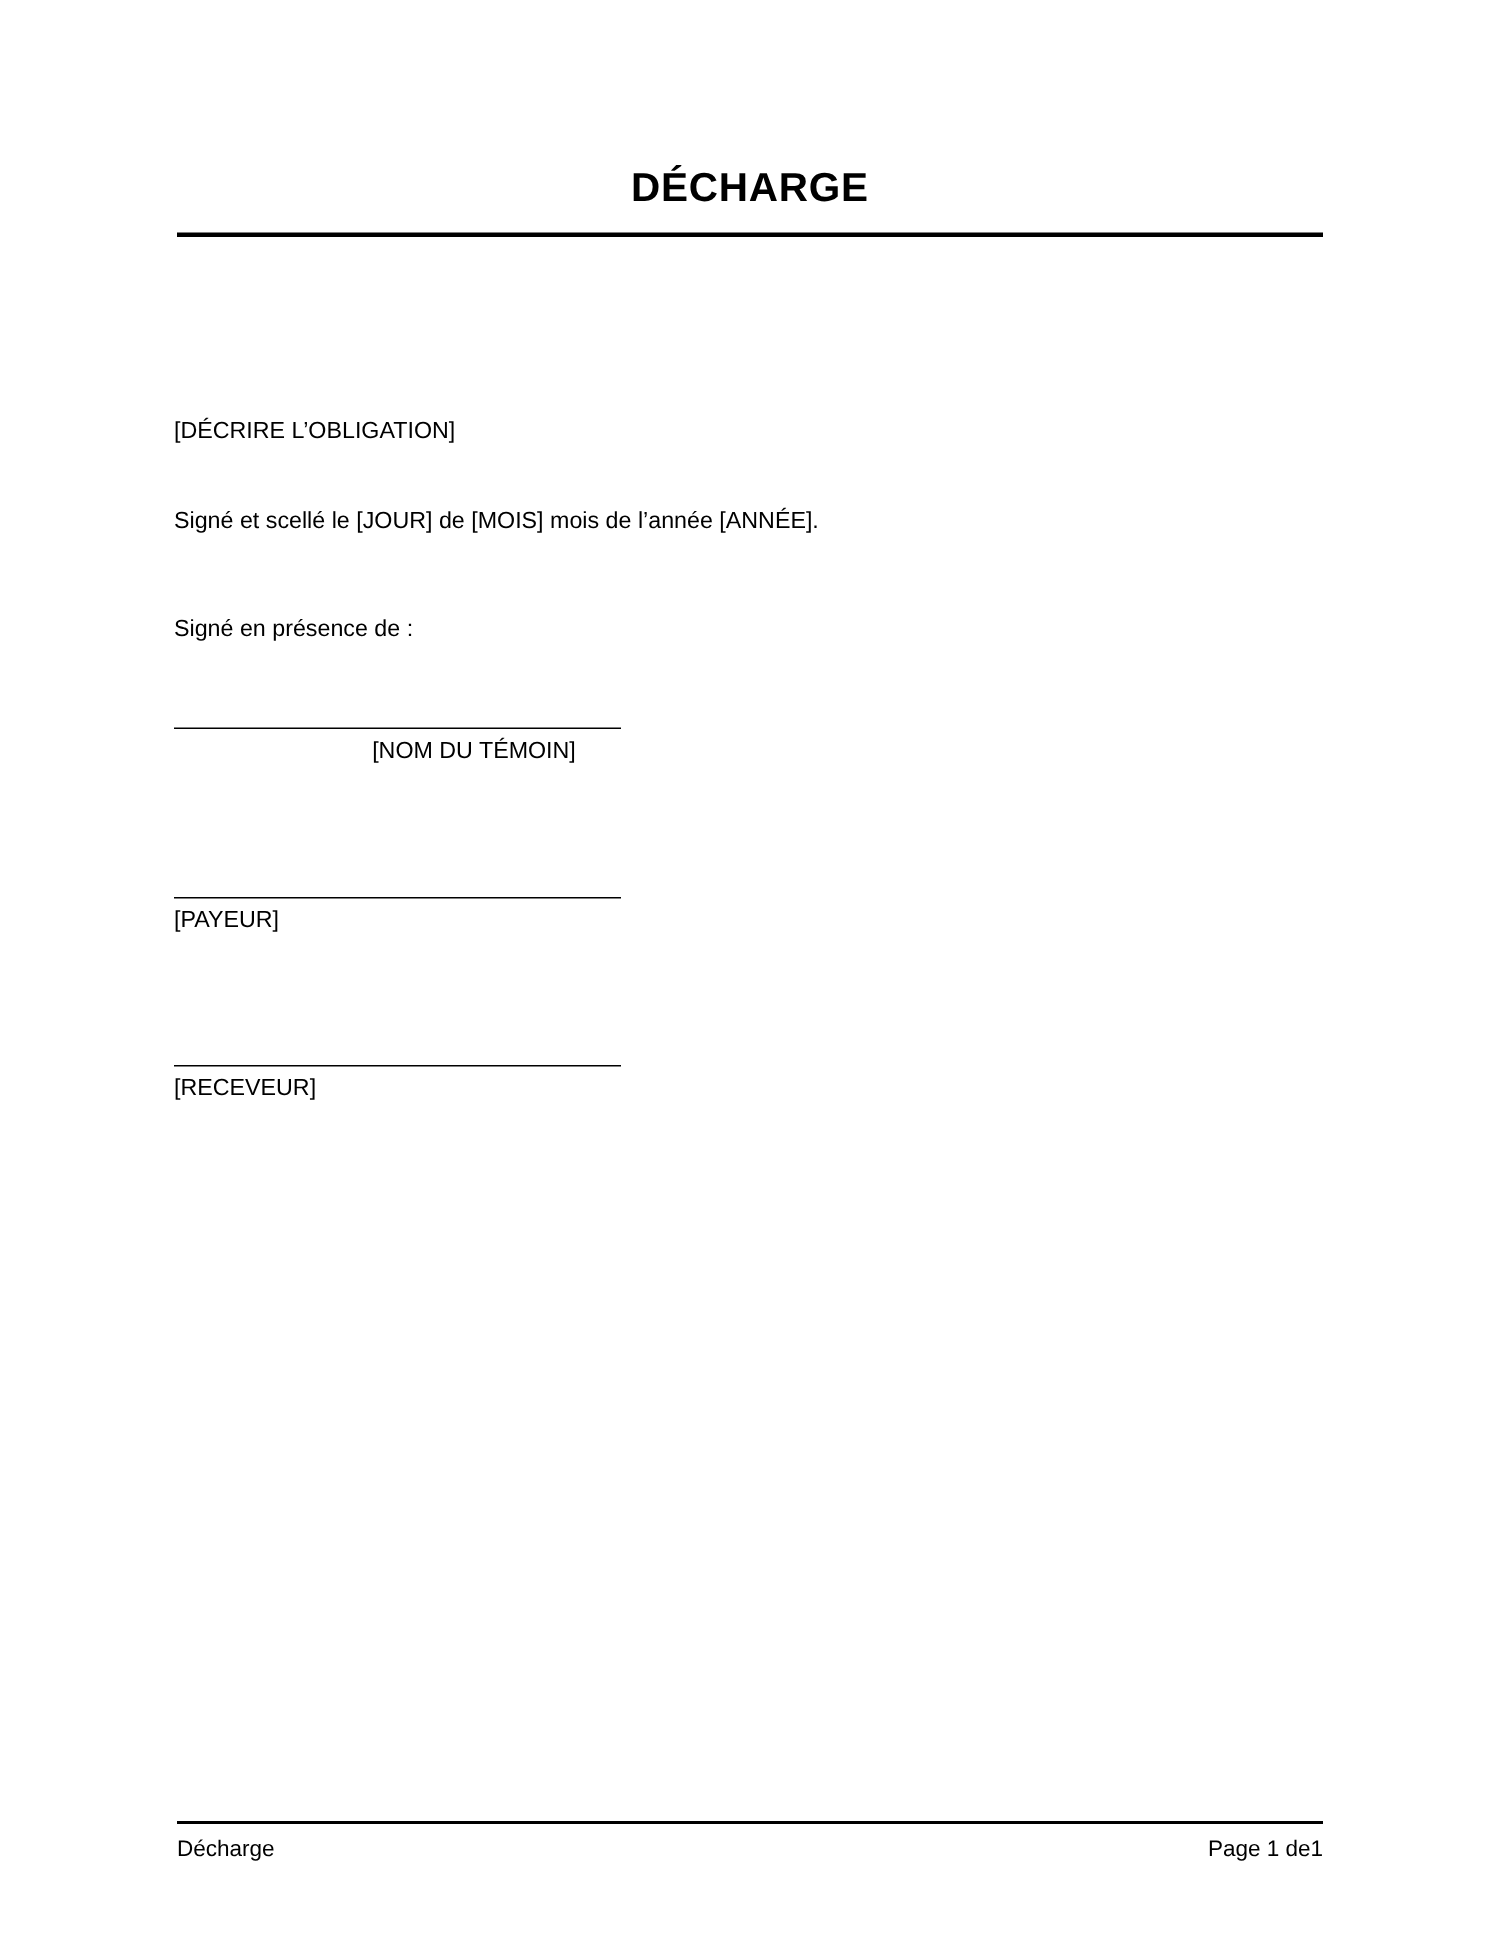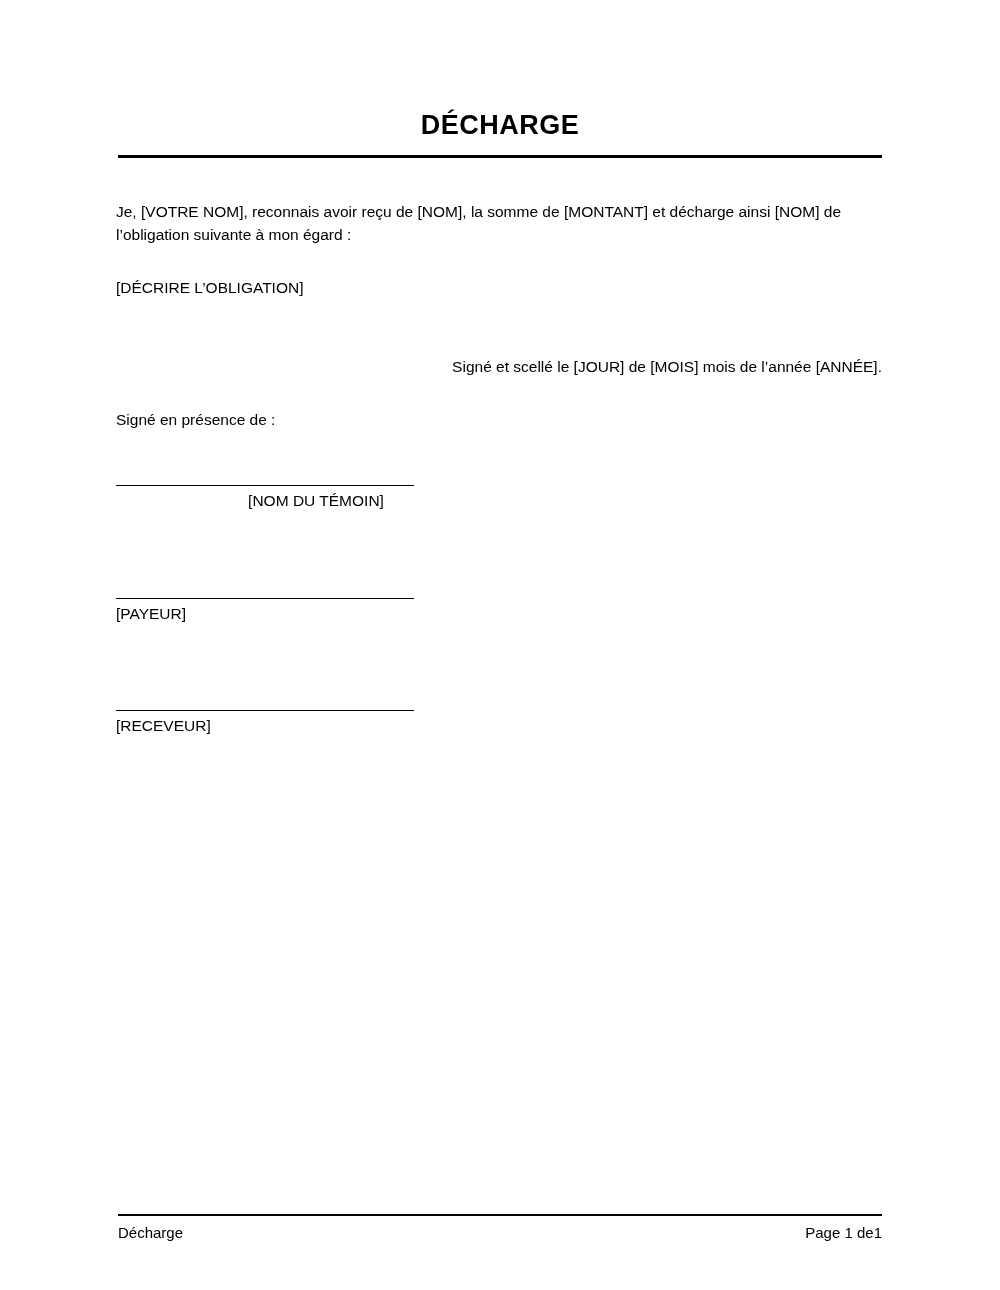--- a/index.html
+++ b/index.html
@@ -44,21 +44,21 @@
   }
   .body-block {
     position: absolute;
     left: 116px;
     width: 766px;
     font-size: 15.5px;
     line-height: 23px;
   }
   .p-intro { top: 200px; }
   .p-obligation { top: 276px; }
-  .p-signed { top: 355px; text-align: right; }
+  .p-signed { top: 336px; }
   .p-presence { top: 408px; }
 
   .sig-group {
     position: absolute;
     left: 116px;
     width: 400px;
   }
   .sig-line {
     width: 298px;
     height: 0;
@@ -96,21 +96,20 @@
 </style>
 </head>
 <body>
 
 <div class="page">
 
   <div class="doc-title">DÉCHARGE</div>
 
   <div class="title-rule"></div>
 
-  <div class="body-block p-intro">Je, [VOTRE NOM], reconnais avoir reçu de [NOM], la somme de [MONTANT] et décharge ainsi [NOM] de l’obligation suivante à mon égard :</div>
 
   <div class="body-block p-obligation">[DÉCRIRE L’OBLIGATION]</div>
 
   <div class="body-block p-signed">Signé et scellé le [JOUR] de [MOIS] mois de l’année [ANNÉE].</div>
 
   <div class="body-block p-presence">Signé en présence de :</div>
 
   <div class="sig-group sig-1">
     <div class="sig-line"></div>
     <div class="sig-label">[NOM DU TÉMOIN]</div>

